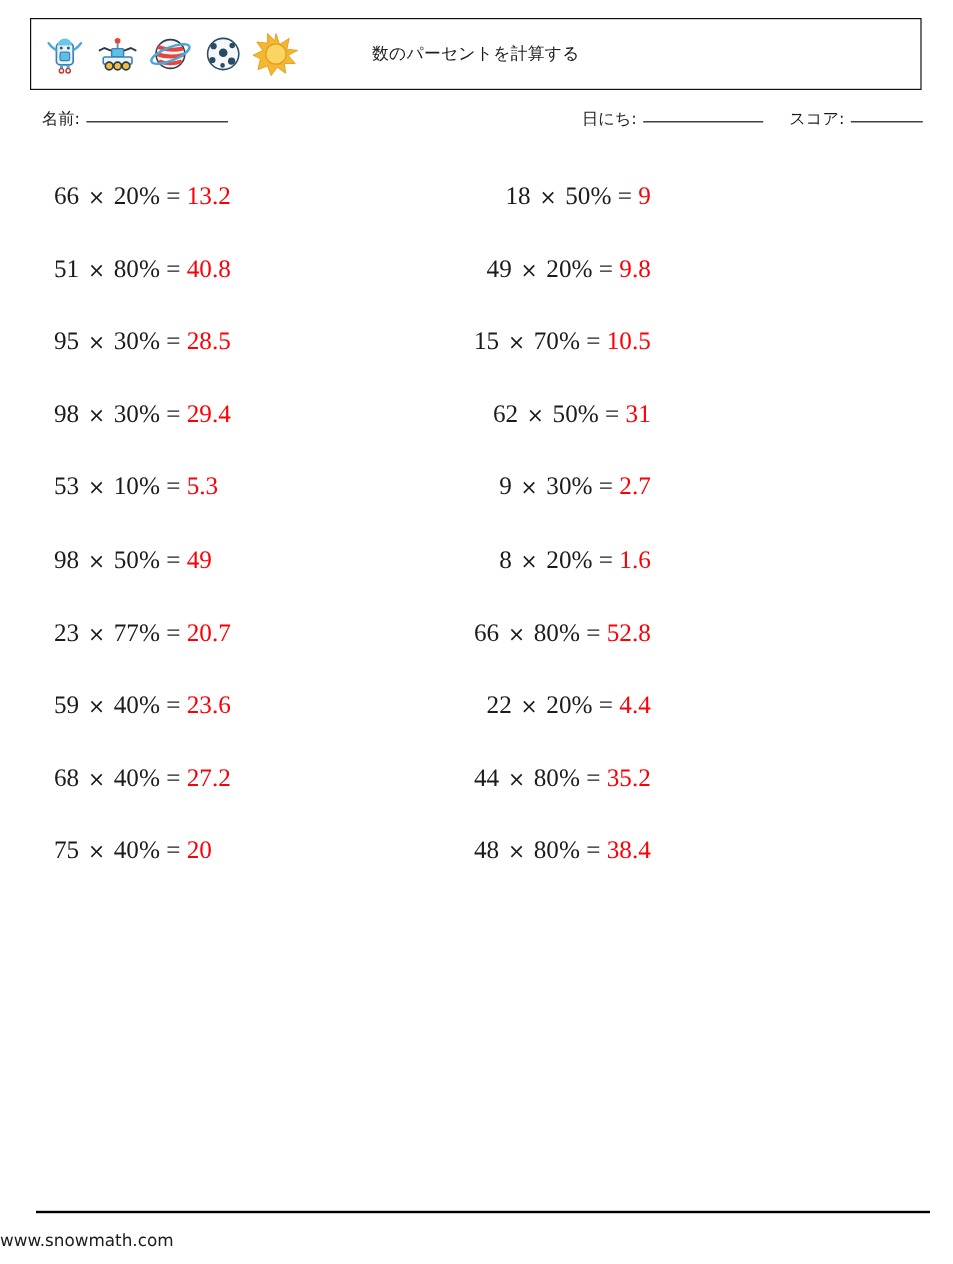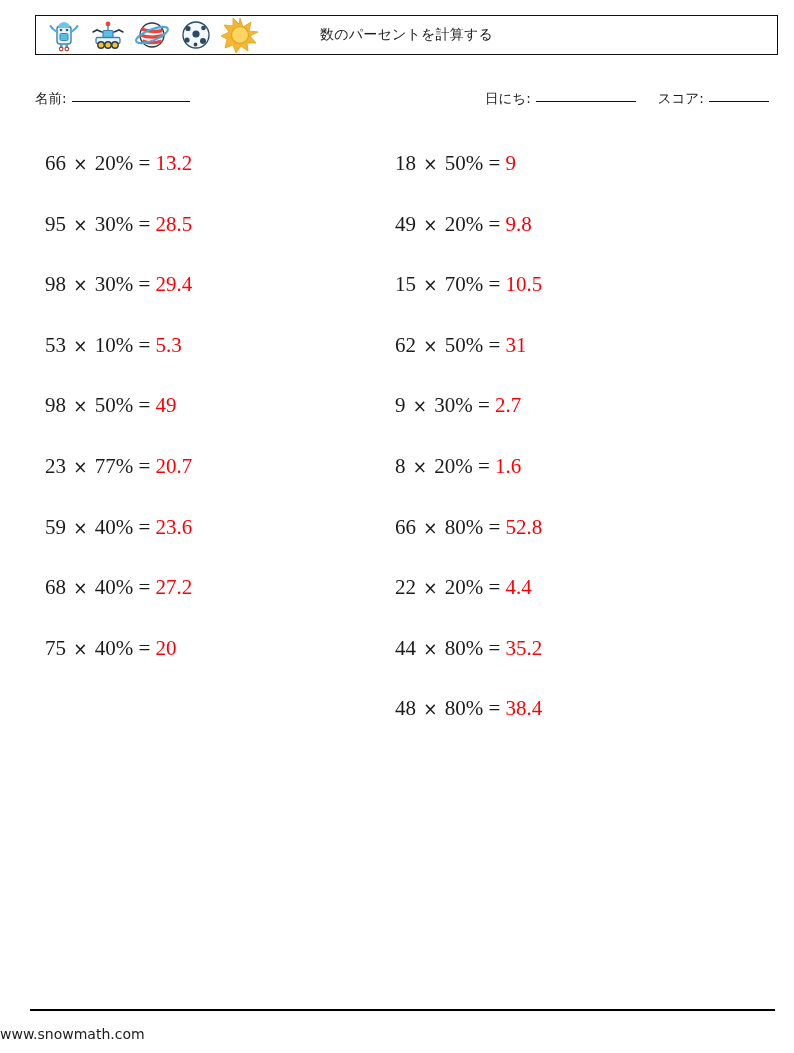--- a/index.html
+++ b/index.html
@@ -12,24 +12,24 @@
     height: 1053px;
     position: relative;
     font-family: "Liberation Serif", "DejaVu Serif", serif;
     color: #1a1a1a;
     overflow: hidden;
   }
 
   
   .header-bar {
     position: absolute;
-    left: 35px;
+    left: 25px;
     top: 15px;
     width: 743px;
-    height: 40px;
+    height: 60px;
     border: 1.5px solid #111111;
     box-sizing: border-box;
   }
   .header-icons {
     position: absolute;
     left: 8px;
     top: 0;
     height: 100%;
     display: flex;
     align-items: center;
@@ -99,21 +99,21 @@
     position: absolute;
     left: 0;
     top: 140px;
     width: 794px;
   }
   .col {
     position: absolute;
     top: 0;
   }
   .col-left  { left: 45px; }
-  .col-right { left: 395px; }
+  .col-right { left: 395px; text-align: right; }
 
   .problem {
     height: 60.6px;
     line-height: 46px;
     font-size: 21px;
     white-space: nowrap;
     color: #1b1b1b;
   }
   .problem .expr { color: #1b1b1b; font-family: Liberation Serif, serif; }
   .problem .times {
@@ -218,20 +218,21 @@
     <span class="meta-gap"></span>
     <span>スコア:</span>
     <span class="rule score"></span>
   </div>
 
 </div>
 
 <div class="problems">
   <div class="col col-left" id="col-left">
       <div class="problem"><span class="expr">66</span> <span class="times">×</span> <span class="expr">20%</span> <span class="expr">=</span> <span class="answer">13.2</span></div>
+      <div class="problem"><span class="expr">51</span> <span class="times">×</span> <span class="expr">80%</span> <span class="expr">=</span> <span class="answer">40.8</span></div>
       <div class="problem"><span class="expr">95</span> <span class="times">×</span> <span class="expr">30%</span> <span class="expr">=</span> <span class="answer">28.5</span></div>
       <div class="problem"><span class="expr">98</span> <span class="times">×</span> <span class="expr">30%</span> <span class="expr">=</span> <span class="answer">29.4</span></div>
       <div class="problem"><span class="expr">53</span> <span class="times">×</span> <span class="expr">10%</span> <span class="expr">=</span> <span class="answer">5.3</span></div>
       <div class="problem"><span class="expr">98</span> <span class="times">×</span> <span class="expr">50%</span> <span class="expr">=</span> <span class="answer">49</span></div>
       <div class="problem"><span class="expr">23</span> <span class="times">×</span> <span class="expr">77%</span> <span class="expr">=</span> <span class="answer">20.7</span></div>
       <div class="problem"><span class="expr">59</span> <span class="times">×</span> <span class="expr">40%</span> <span class="expr">=</span> <span class="answer">23.6</span></div>
       <div class="problem"><span class="expr">68</span> <span class="times">×</span> <span class="expr">40%</span> <span class="expr">=</span> <span class="answer">27.2</span></div>
       <div class="problem"><span class="expr">75</span> <span class="times">×</span> <span class="expr">40%</span> <span class="expr">=</span> <span class="answer">20</span></div>
     </div>
   <div class="col col-right" id="col-right">

